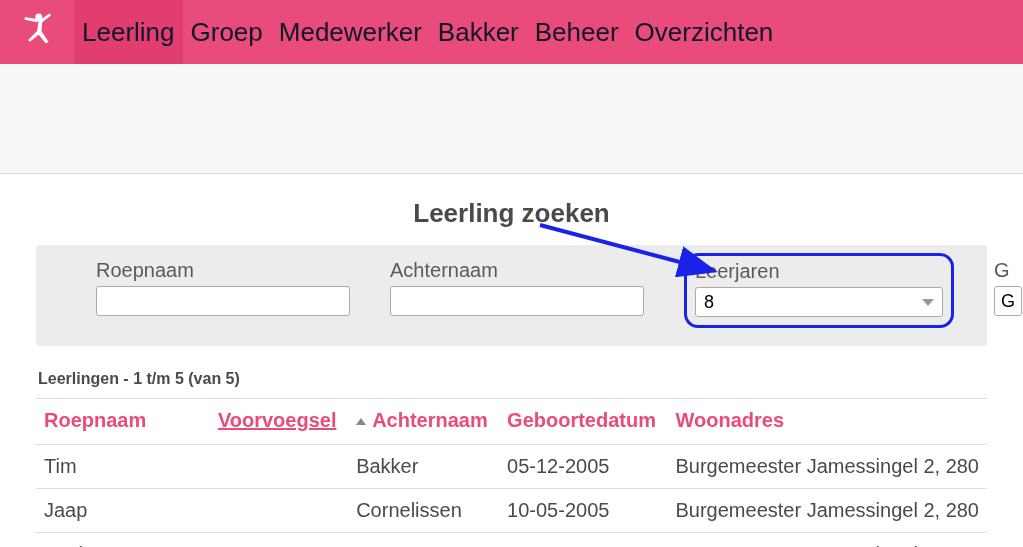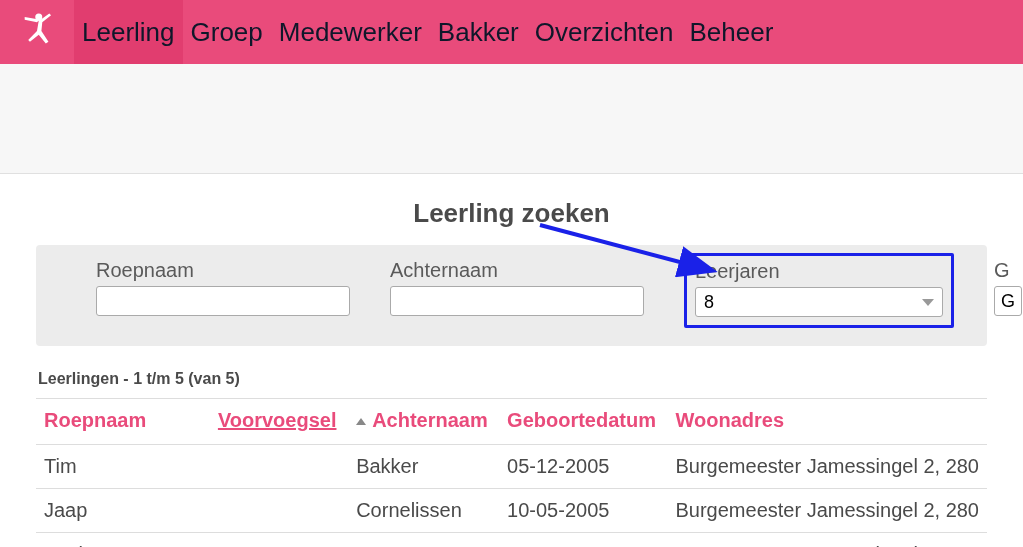--- a/index.html
+++ b/index.html
@@ -76,21 +76,21 @@
       border-radius: 3px;
       background: #fff;
       font-size: 18px;
       padding: 2px 6px;
     }
     .search-group.roepnaam input { width: 254px; }
     .search-group.achternaam input { width: 254px; }
     .search-group.leerjaren {
       border: 3px solid #1a21e8;
       padding: 4px 8px 8px 8px;
-      border-radius: 2px;
+      border-radius: 14px;
       margin-top: -6px;
     }
     .search-group.leerjaren .select-box {
       width: 248px;
       height: 30px;
       border: 1px solid #aaa;
       border-radius: 3px;
       background: #fff;
       font-size: 18px;
       padding: 2px 8px;
@@ -172,22 +172,22 @@
   <div class="navbar-logo">
     <svg viewBox="0 0 40 50">
       <circle cx="22" cy="8" r="4"></circle>
       <path d="M 22 12 L 20 24 L 10 34 L 12 36 L 22 28 L 30 38 L 33 36 L 25 24 L 26 14 L 36 6 L 34 4 L 24 11 L 6 8 L 6 11 L 20 14 Z"></path>
     </svg>
   </div>
   <div class="nav-item active">Leerling</div>
   <div class="nav-item">Groep</div>
   <div class="nav-item">Medewerker</div>
   <div class="nav-item">Bakker</div>
+  <div class="nav-item">Beheer</div>
   <div class="nav-item">Overzichten</div>
-  <div class="nav-item">Beheer</div>
 </div>
 
 <div class="sub-header"></div>
 
 <div class="content">
   <div class="search-title">Leerling zoeken</div>
 
   <div class="search-panel">
     <svg class="arrow" width="220" height="70">
       <defs>

